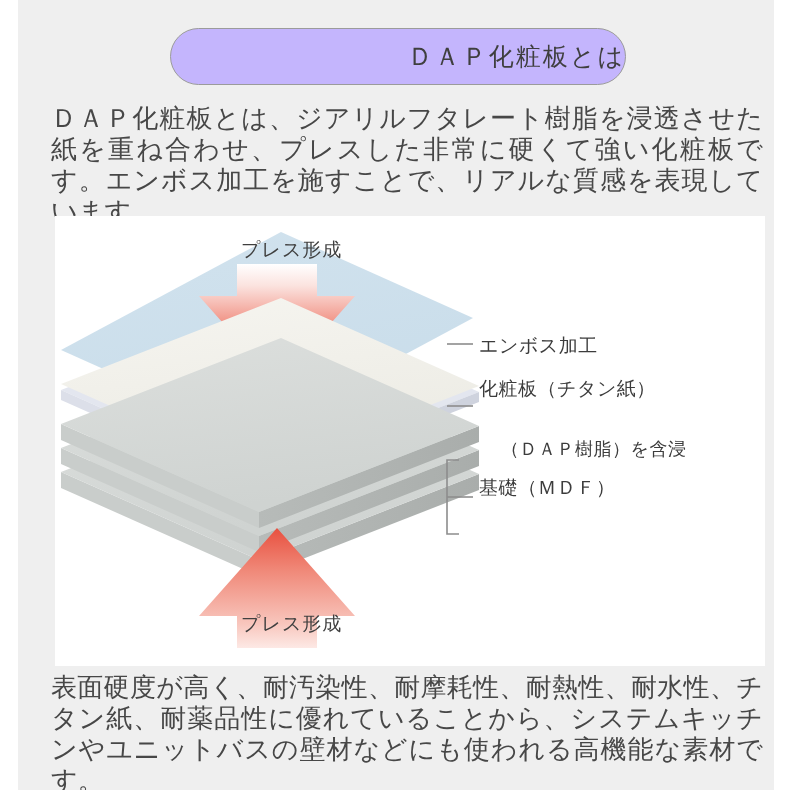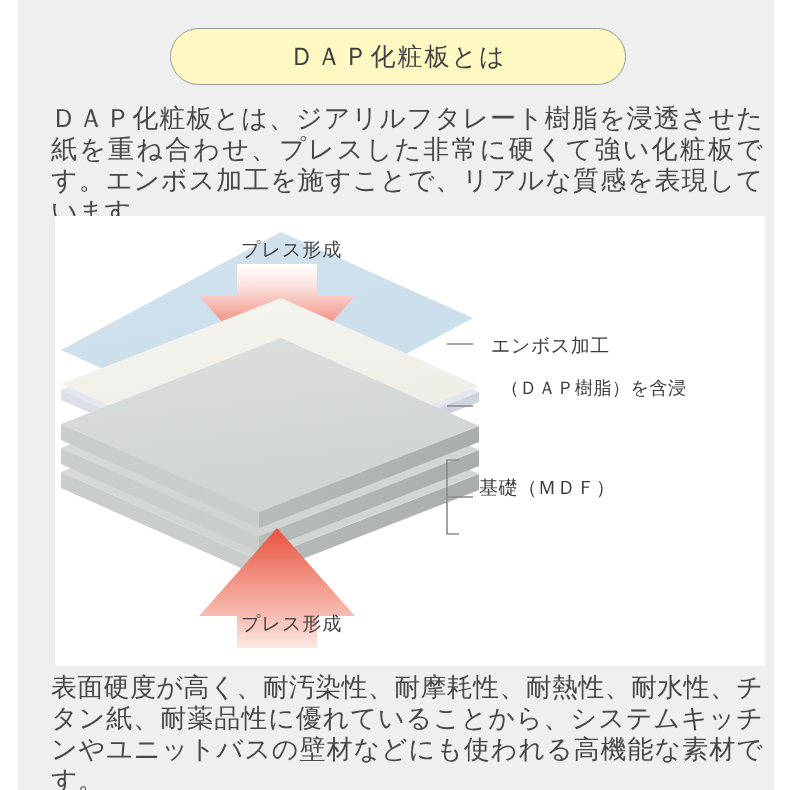--- a/index.html
+++ b/index.html
@@ -18,25 +18,25 @@
     border-left:18px solid #ffffff;
     border-right:16px solid #ffffff;
     overflow:hidden;
   }
 
   
   .title-pill{
     position:absolute;
     left:152px;top:28px;
     width:456px;height:57px;
-    background:#fef9c3;
+    background:#c4b5fd;
     border:1.4px solid #9b9b9b;
     border-radius:29px;
     box-sizing:border-box;
-    display:flex;align-items:center;justify-content:center;
+    display:flex;align-items:center;justify-content:flex-end;
   }
   .title-pill .t{
     font-size:25px;
     letter-spacing:2px;
     color:#3f3f3f;
     font-weight:400;
     white-space:nowrap;
   }
 
   
@@ -74,25 +74,25 @@
 
   
   .lead-label{
     position:absolute;
     font-size:19px;
     color:#3c3c3c;
     line-height:27px;
     letter-spacing:0.5px;
     white-space:nowrap;
   }
-  #lab-emboss{left:436px;top:116px;}
+  #lab-emboss{left:424px;top:116px;}
   #lab-keshou{left:424px;top:159px;}
   #lab-mdf{left:424px;top:258px;}
   .sub1{display:block;font-size:18px;}
-  .sub2{display:block;font-size:18px;padding-left:22px;}
+  .sub2{display:block;font-size:18px;padding-left:22px;margin-top:34px;}
 
   svg{display:block;}
 </style>
 </head>
 <body>
 
 <div id="page">
 
   <div class="title-pill">
     <span class="t">ＤＡＰ化粧板とは</span>
@@ -195,20 +195,21 @@
           <line x1="392" y1="281" x2="418" y2="281"></line>
         </g>
       </svg>
 
       <div class="press-label" id="press-top">プレス形成</div>
       <div class="press-label" id="press-bottom">プレス形成</div>
 
       <div class="lead-label" id="lab-emboss">エンボス加工</div>
 
       <div class="lead-label" id="lab-keshou">
+        <span>化粧板（チタン紙）</span>
         <span class="sub2">（ＤＡＰ樹脂）を含浸</span>
       </div>
 
       <div class="lead-label" id="lab-mdf">基礎（ＭＤＦ）</div>
     </div>
   </div>
 
   <div class="para" id="outro">表面硬度が高く、耐汚染性、耐摩耗性、耐熱性、耐水性、チタン紙、耐薬品性に優れていることから、システムキッチンやユニットバスの壁材などにも使われる高機能な素材です。</div>
 
 </div>

